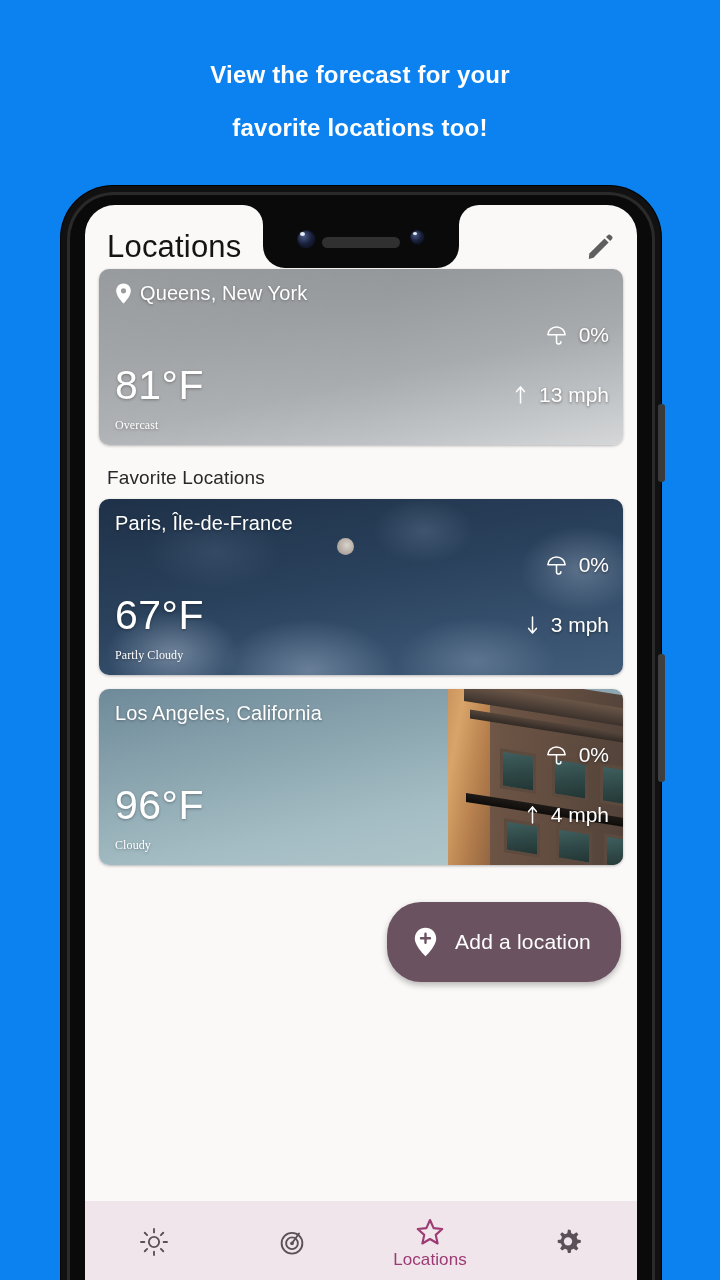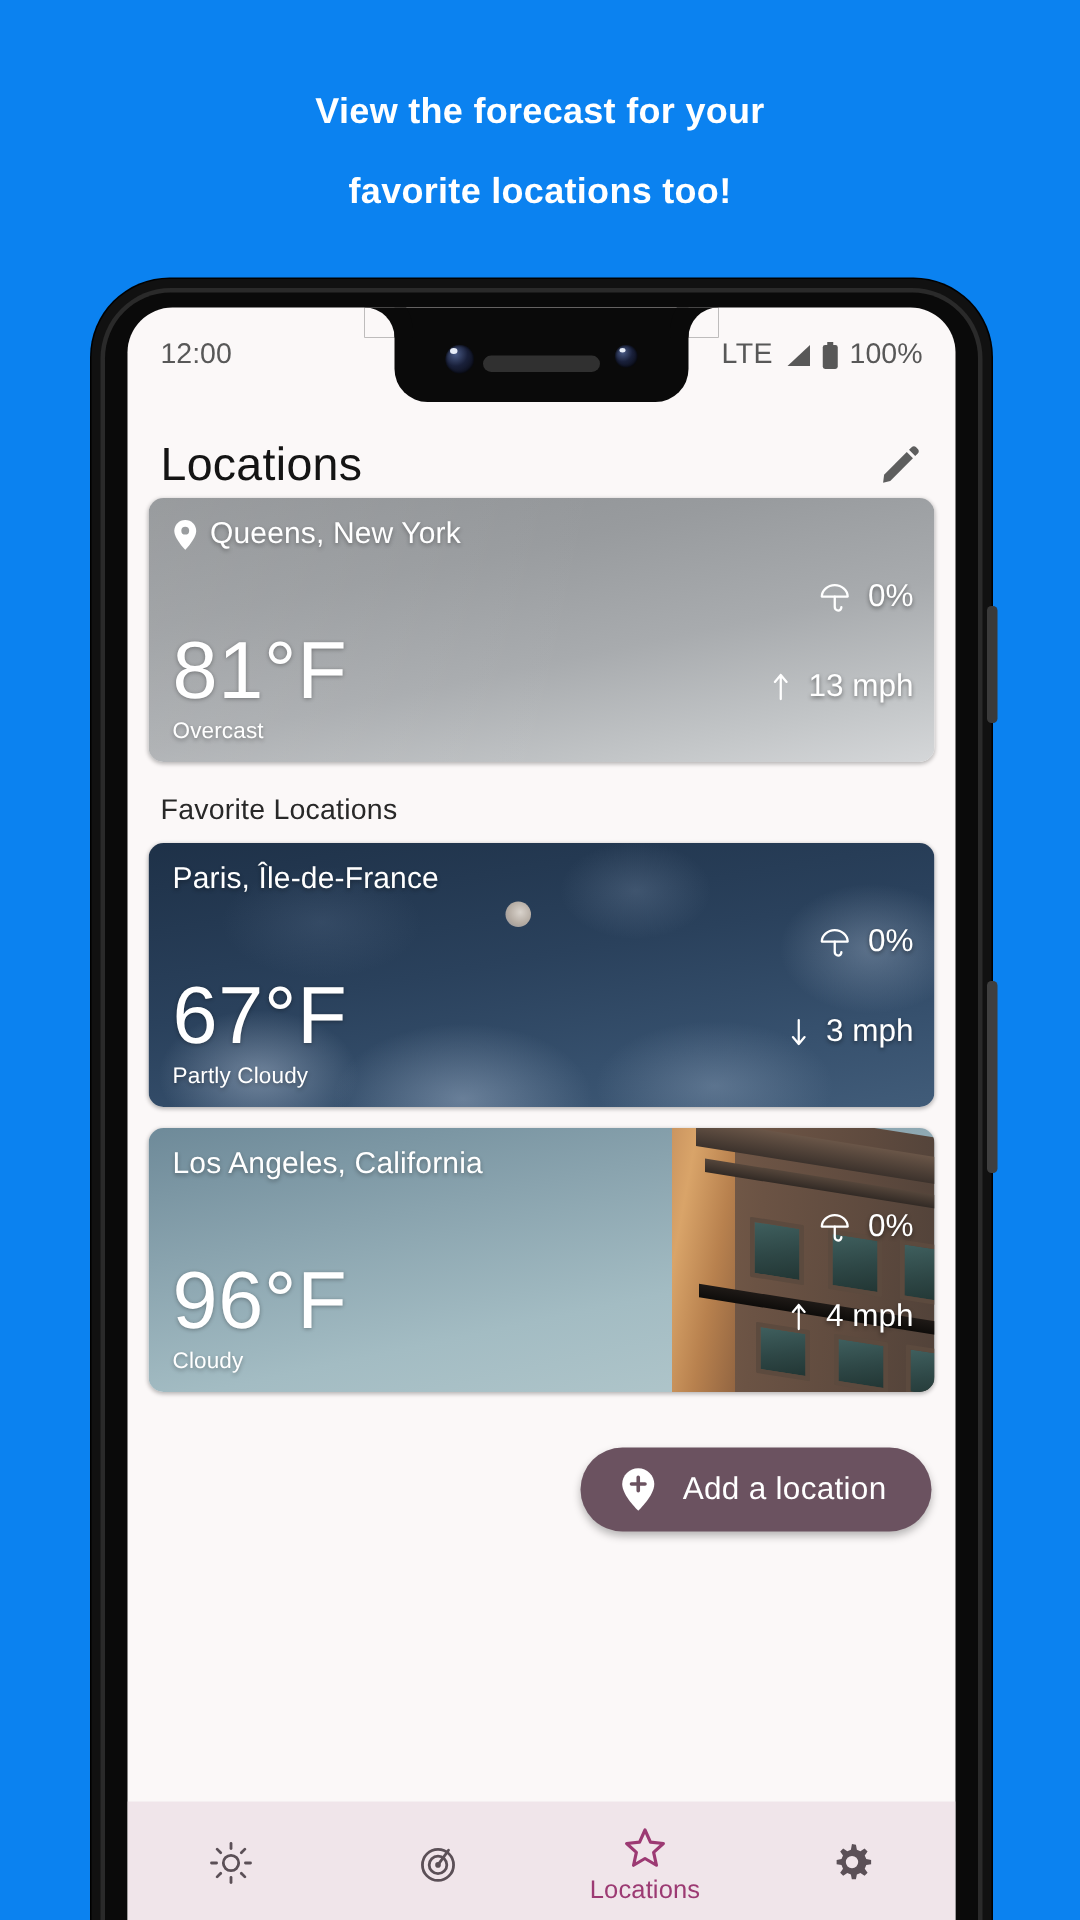--- a/index.html
+++ b/index.html
@@ -123,22 +123,22 @@
   }
   .card-body {
     position:relative; z-index:5; height:100%;
     padding:13px 16px 12px 16px;
     display:flex; flex-direction:column; justify-content:space-between;
     text-shadow:0 1px 3px rgba(0,0,0,.32);
   }
   .card-top { display:flex; align-items:center; gap:8px; }
   .pin-icon { width:17px; height:21px; flex:none; }
   .card-place { font-size:20px; letter-spacing:.1px; }
-  .card-temp { font-size:54px; line-height:50px; font-weight:300; letter-spacing:.5px;margin-top:46px; }
-  .card-cond { font-size:15px; letter-spacing:.1px; }
+  .card-temp { font-size:41px; line-height:50px; font-weight:300; letter-spacing:.5px;margin-top:46px; }
+  .card-cond { font-size:12px; letter-spacing:.1px;font-family:Liberation Serif, serif; }
 
   .card-metrics {
     position:absolute; right:14px; top:54px; z-index:6;
     display:flex; flex-direction:column; gap:36px;
     align-items:flex-end; text-shadow:0 1px 3px rgba(0,0,0,.45);
   }
   .metric { display:flex; align-items:center; gap:11px; font-size:21px; }
   .metric .mi { width:23px; height:23px; flex:none; display:block; }
   .metric .arrow { width:15px; height:20px; flex:none; display:block; }
 
@@ -207,21 +207,21 @@
   .ledge {
     position:absolute; left:18px; top:118px; width:178px; height:9px;
     background:linear-gradient(180deg,#1f1a17,#0e0c0a);
     transform:skewY(9deg);
   }
 
   
   .fab-zone { position:relative; height:150px; }
   .fab {
     position:absolute; right:16px; top:37px;
-    height:56px; border-radius:34px;
+    height:80px; border-radius:34px;
     background:#6b5260; color:#fff;
     display:flex; align-items:center; gap:17px;
     padding:0 30px 0 26px;
     box-shadow:0 3px 6px rgba(0,0,0,.28);
     font-size:21px; letter-spacing:.2px;
   }
   .fab-pin { width:25px; height:30px; flex:none; display:block; }
 
   
   .bottom-nav {
@@ -256,34 +256,20 @@
     <div class="notch">
       <div class="cam cam-l">
           <div class="glint"></div>
         </div>
       <div class="cam cam-r">
           <div class="glint"></div>
         </div>
       <div class="speaker"></div>
     </div>
 
-    <div class="statusbar">
-      <div class="sb-time">12:00</div>
-      <div class="sb-right">
-        <span class="sb-lte">LTE</span>
-        <svg class="sig" viewBox="0 0 19 16">
-          <path d="M18 1 L18 15 L3 15 Z" fill="#585858"></path>
-        </svg>
-        <svg class="batt" viewBox="0 0 11 18">
-          <rect x="3.5" y="0" width="4" height="2" fill="#585858"></rect>
-          <rect x="0.5" y="2" width="10" height="16" rx="1.6" fill="#585858"></rect>
-        </svg>
-        <span>100%</span>
-      </div>
-    </div>
 
     <div class="app-header">
       <div class="page-title">Locations</div>
       <svg class="pencil" viewBox="0 0 24 24">
         <path d="M3.5 17.2 L15.6 5.1 L18.9 8.4 L6.8 20.5 L3 21.5 Z" fill="#5e5e5e"></path>
         <path d="M16.8 3.9 L18.2 2.5 C18.9 1.8 19.9 1.8 20.6 2.5 L21.5 3.4 C22.2 4.1 22.2 5.1 21.5 5.8 L20.1 7.2 Z" fill="#5e5e5e"></path>
       </svg>
     </div>
 
 

